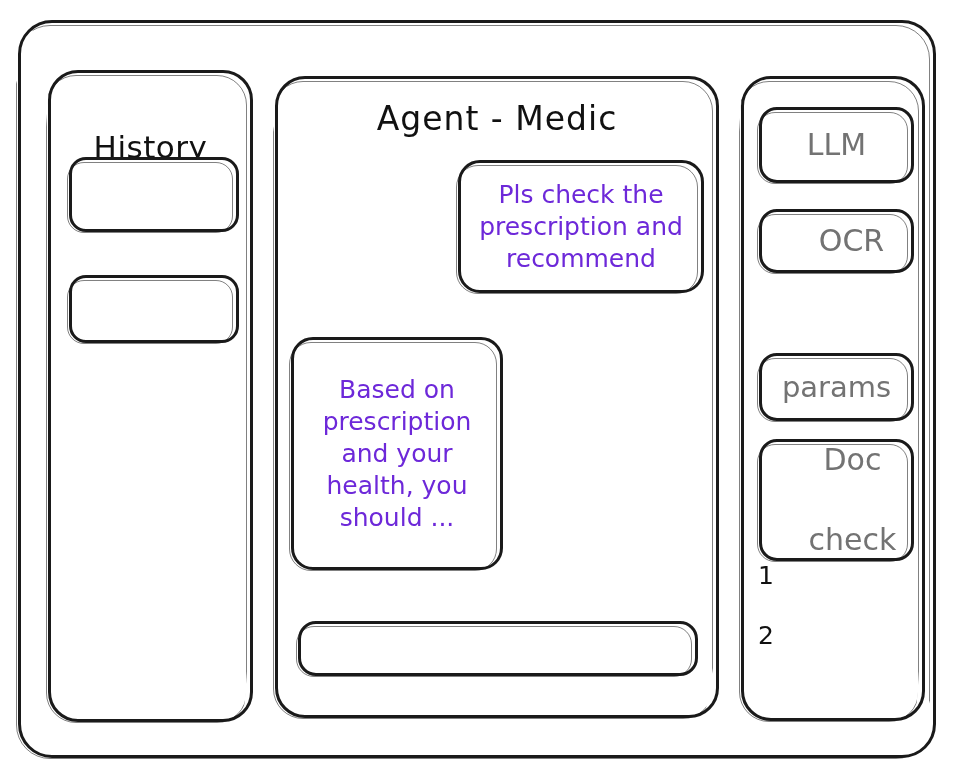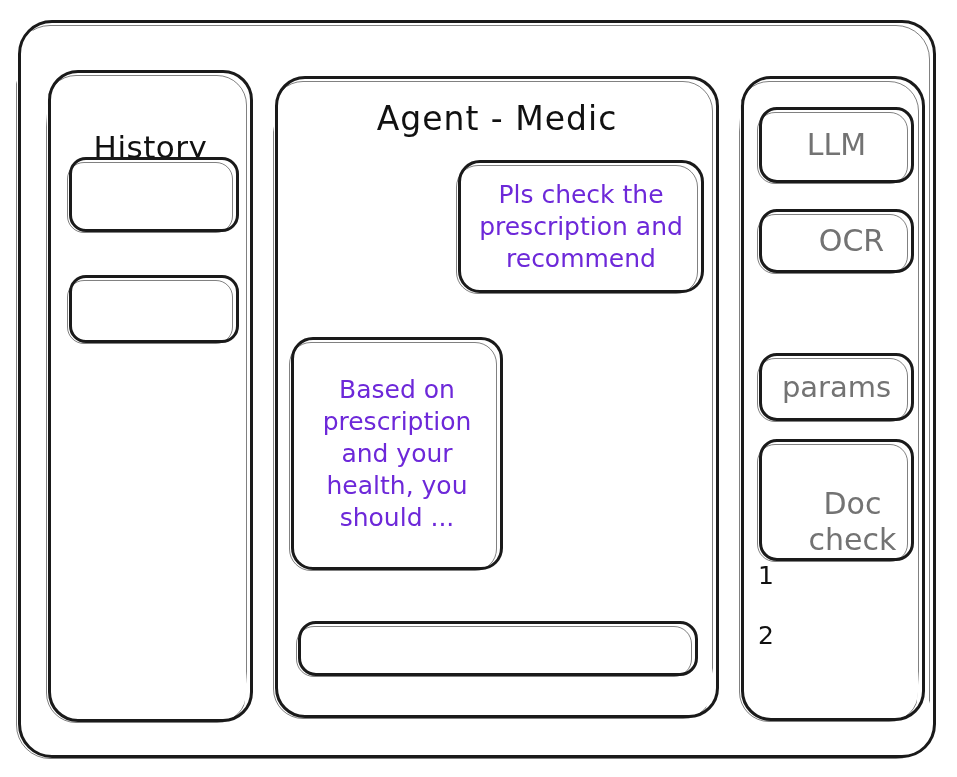--- a/index.html
+++ b/index.html
@@ -146,21 +146,21 @@
     line-height: 1.2;
   }
   #tool-llm    { top: 28px;  height: 76px; }
   #tool-ocr    { top: 130px; height: 64px; padding-left: 30px; }
   #tool-params { top: 255px; height: 68px; font-size: 29px; margin-top: 19px; }
   #tool-doc-source {
     top: 360px;
     height: 122px;
     font-size: 30px;
     flex-direction: column;
-    justify-content: flex-end;
+    justify-content: space-between;
     padding-left: 32px;
   }
   #tool-doc-source .ln { display: block; }
 
   .doc-ref {
     position: absolute;
     left: 14px;
     font-size: 25px;
     color: #111;
   }

